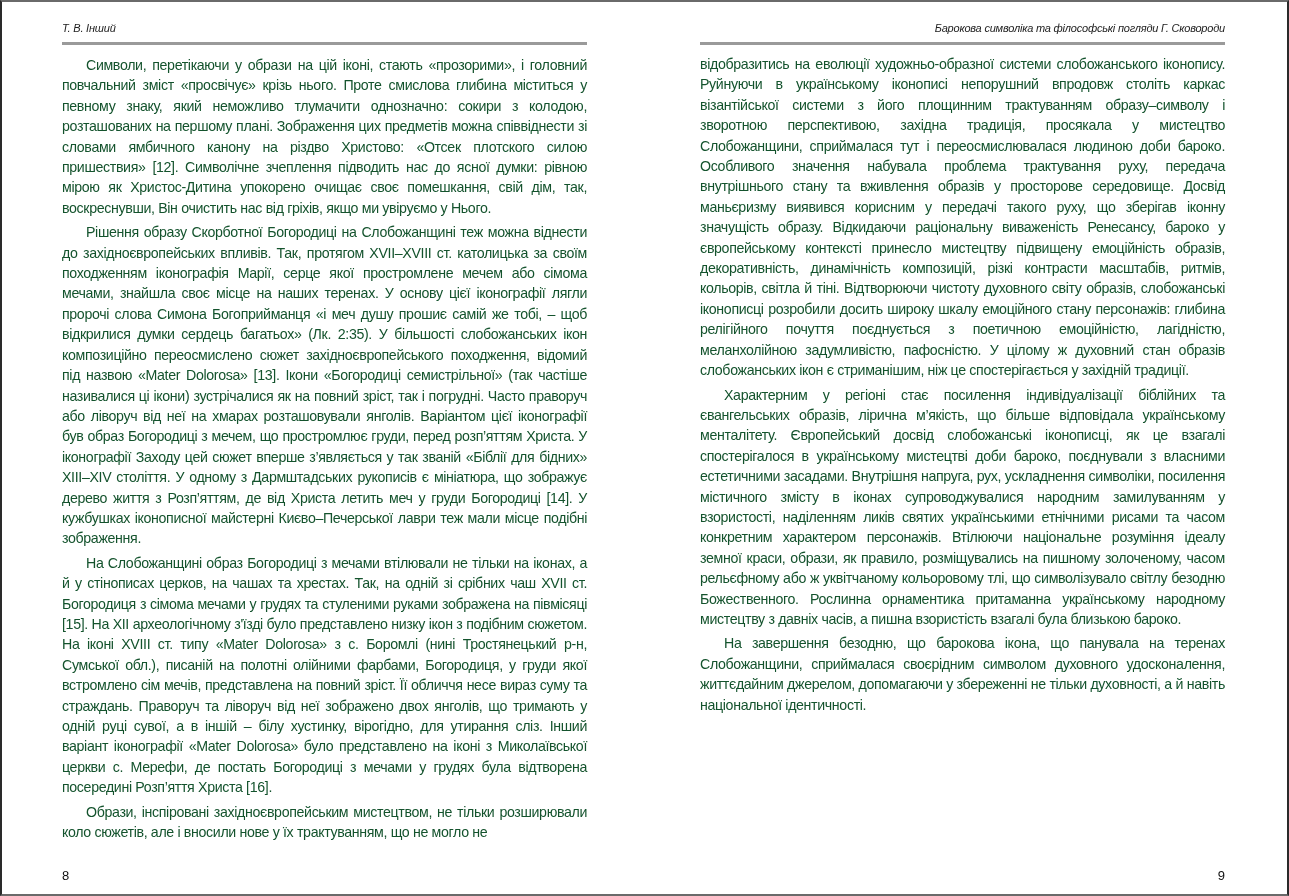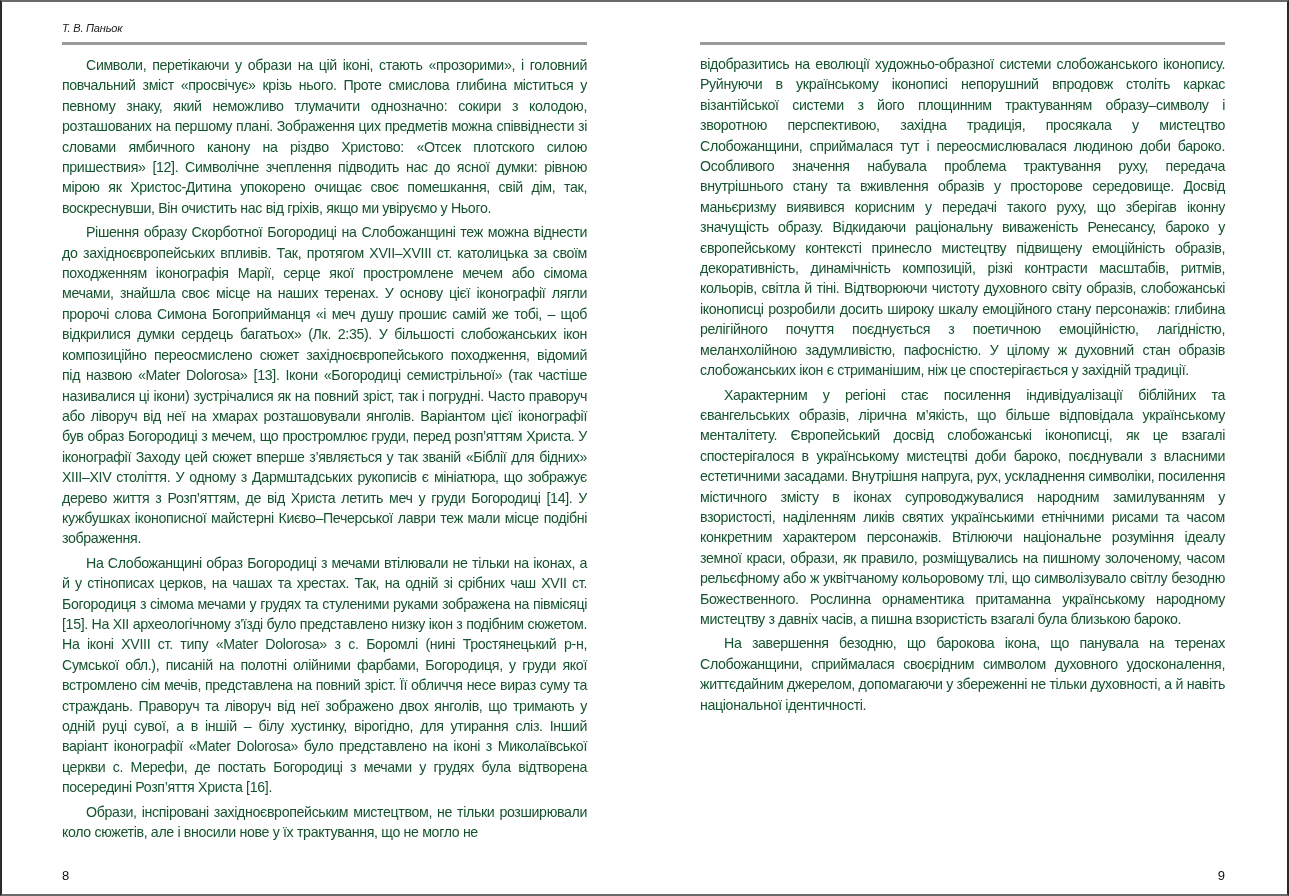--- a/index.html
+++ b/index.html
@@ -43,32 +43,33 @@
   }
   .page.left .folio { left: 0; }
   .page.right .folio { right: 0; }
 </style>
 </head>
 <body>
 
 <div class="spread">
 
   <div class="page left">
-    <div class="running-head">Т. В. Паньок</div>
+    <div class="running-head">Т. В. Інший</div>
     <div class="rule"></div>
     <div class="body">
       <p>Символи, перетікаючи у образи на цій іконі, стають «прозорими», і головний повчальний зміст «просвічує» крізь нього. Проте смислова глибина міститься у певному знаку, який неможливо тлумачити однозначно: сокири з колодою, розташованих на першому плані. Зображення цих предметів можна співвіднести зі словами ямбичного канону на різдво Христово: «Отсек плотского силою пришествия» [12]. Символічне зчеплення підводить нас до ясної думки: рівною мірою як Христос-Дитина упокорено очищає своє помешкання, свій дім, так, воскреснувши, Він очистить нас від гріхів, якщо ми увіруємо у Нього.</p>
       <p>Рішення образу Скорботної Богородиці на Слобожанщині теж можна віднести до західноєвропейських впливів. Так, протягом XVII–XVIII ст. католицька за своїм походженням іконографія Марії, серце якої простромлене мечем або сімома мечами, знайшла своє місце на наших теренах. У основу цієї іконографії лягли пророчі слова Симона Богоприйманця «і меч душу прошиє самій же тобі, – щоб відкрилися думки сердець багатьох» (Лк. 2:35). У більшості слобожанських ікон композиційно переосмислено сюжет західноєвропейського походження, відомий під назвою «Mater Dolorosa» [13]. Ікони «Богородиці семистрільної» (так частіше називалися ці ікони) зустрічалися як на повний зріст, так і погрудні. Часто праворуч або ліворуч від неї на хмарах розташовували янголів. Варіантом цієї іконографії був образ Богородиці з мечем, що простромлює груди, перед розп’яттям Христа. У іконографії Заходу цей сюжет вперше з’являється у так званій «Біблії для бідних» XIII–XIV століття. У одному з Дармштадських рукописів є мініатюра, що зображує дерево життя з Розп’яттям, де від Христа летить меч у груди Богородиці [14]. У кужбушках іконописної майстерні Києво–Печерської лаври теж мали місце подібні зображення.</p>
       <p>На Слобожанщині образ Богородиці з мечами втілювали не тільки на іконах, а й у стінописах церков, на чашах та хрестах. Так, на одній зі срібних чаш XVII ст. Богородиця з сімома мечами у грудях та стуленими руками зображена на півмісяці [15]. На XII археологічному з'їзді було представлено низку ікон з подібним сюжетом. На іконі XVIII ст. типу «Mater Dolorosa» з с. Боромлі (нині Тростянецький р-н, Сумської обл.), писаній на полотні олійними фарбами, Богородиця, у груди якої встромлено сім мечів, представлена на повний зріст. Її обличчя несе вираз суму та страждань. Праворуч та ліворуч від неї зображено двох янголів, що тримають у одній руці сувої, а в іншій – білу хустинку, вірогідно, для утирання сліз. Інший варіант іконографії «Mater Dolorosa» було представлено на іконі з Миколаївської церкви с. Мерефи, де постать Богородиці з мечами у грудях була відтворена посередині Розп’яття Христа [16].</p>
-      <p>Образи, інспіровані західноєвропейським мистецтвом, не тільки розширювали коло сюжетів, але і вносили нове у їх трактування, що не могло не</p>
+      <p>Образи, інспіровані західноєвропейським мистецтвом, не тільки розширювали коло сюжетів, але і вносили нове у їх трактуванням, що не могло не</p>
     </div>
     <div class="folio">8</div>
   </div>
 
   <div class="page right">
+    <div class="running-head">Барокова символіка та філософські погляди Г. Сковороди</div>
     <div class="rule"></div>
     <div class="body">
       <p class="cont">відобразитись на еволюції художньо-образної системи слобожанського іконопису. Руйнуючи в українському іконописі непорушний впродовж століть каркас візантійської системи з його площинним трактуванням образу–символу і зворотною перспективою, західна традиція, просякала у мистецтво Слобожанщини, сприймалася тут і переосмислювалася людиною доби бароко. Особливого значення набувала проблема трактування руху, передача внутрішнього стану та вживлення образів у просторове середовище. Досвід маньєризму виявився корисним у передачі такого руху, що зберігав іконну значущість образу. Відкидаючи раціональну виваженість Ренесансу, бароко у європейському контексті принесло мистецтву підвищену емоційність образів, декоративність, динамічність композицій, різкі контрасти масштабів, ритмів, кольорів, світла й тіні. Відтворюючи чистоту духовного світу образів, слобожанські іконописці розробили досить широку шкалу емоційного стану персонажів: глибина релігійного почуття поєднується з поетичною емоційністю, лагідністю, меланхолійною задумливістю, пафосністю. У цілому ж духовний стан образів слобожанських ікон є стриманішим, ніж це спостерігається у західній традиції.</p>
       <p>Характерним у регіоні стає посилення індивідуалізації біблійних та євангельських образів, лірична м’якість, що більше відповідала українському менталітету. Європейський досвід слобожанські іконописці, як це взагалі спостерігалося в українському мистецтві доби бароко, поєднували з власними естетичними засадами. Внутрішня напруга, рух, ускладнення символіки, посилення містичного змісту в іконах супроводжувалися народним замилуванням у взористості, наділенням ликів святих українськими етнічними рисами та часом конкретним характером персонажів. Втілюючи національне розуміння ідеалу земної краси, образи, як правило, розміщувались на пишному золоченому, часом рельєфному або ж уквітчаному кольоровому тлі, що символізувало світлу безодню Божественного. Рослинна орнаментика притаманна українському народному мистецтву з давніх часів, а пишна взористість взагалі була близькою бароко.</p>
       <p>На завершення безодню, що барокова ікона, що панувала на теренах Слобожанщини, сприймалася своєрідним символом духовного удосконалення, життєдайним джерелом, допомагаючи у збереженні не тільки духовності, а й навіть національної ідентичності.</p>
     </div>
     <div class="folio">9</div>
   </div>
 
 </div>

